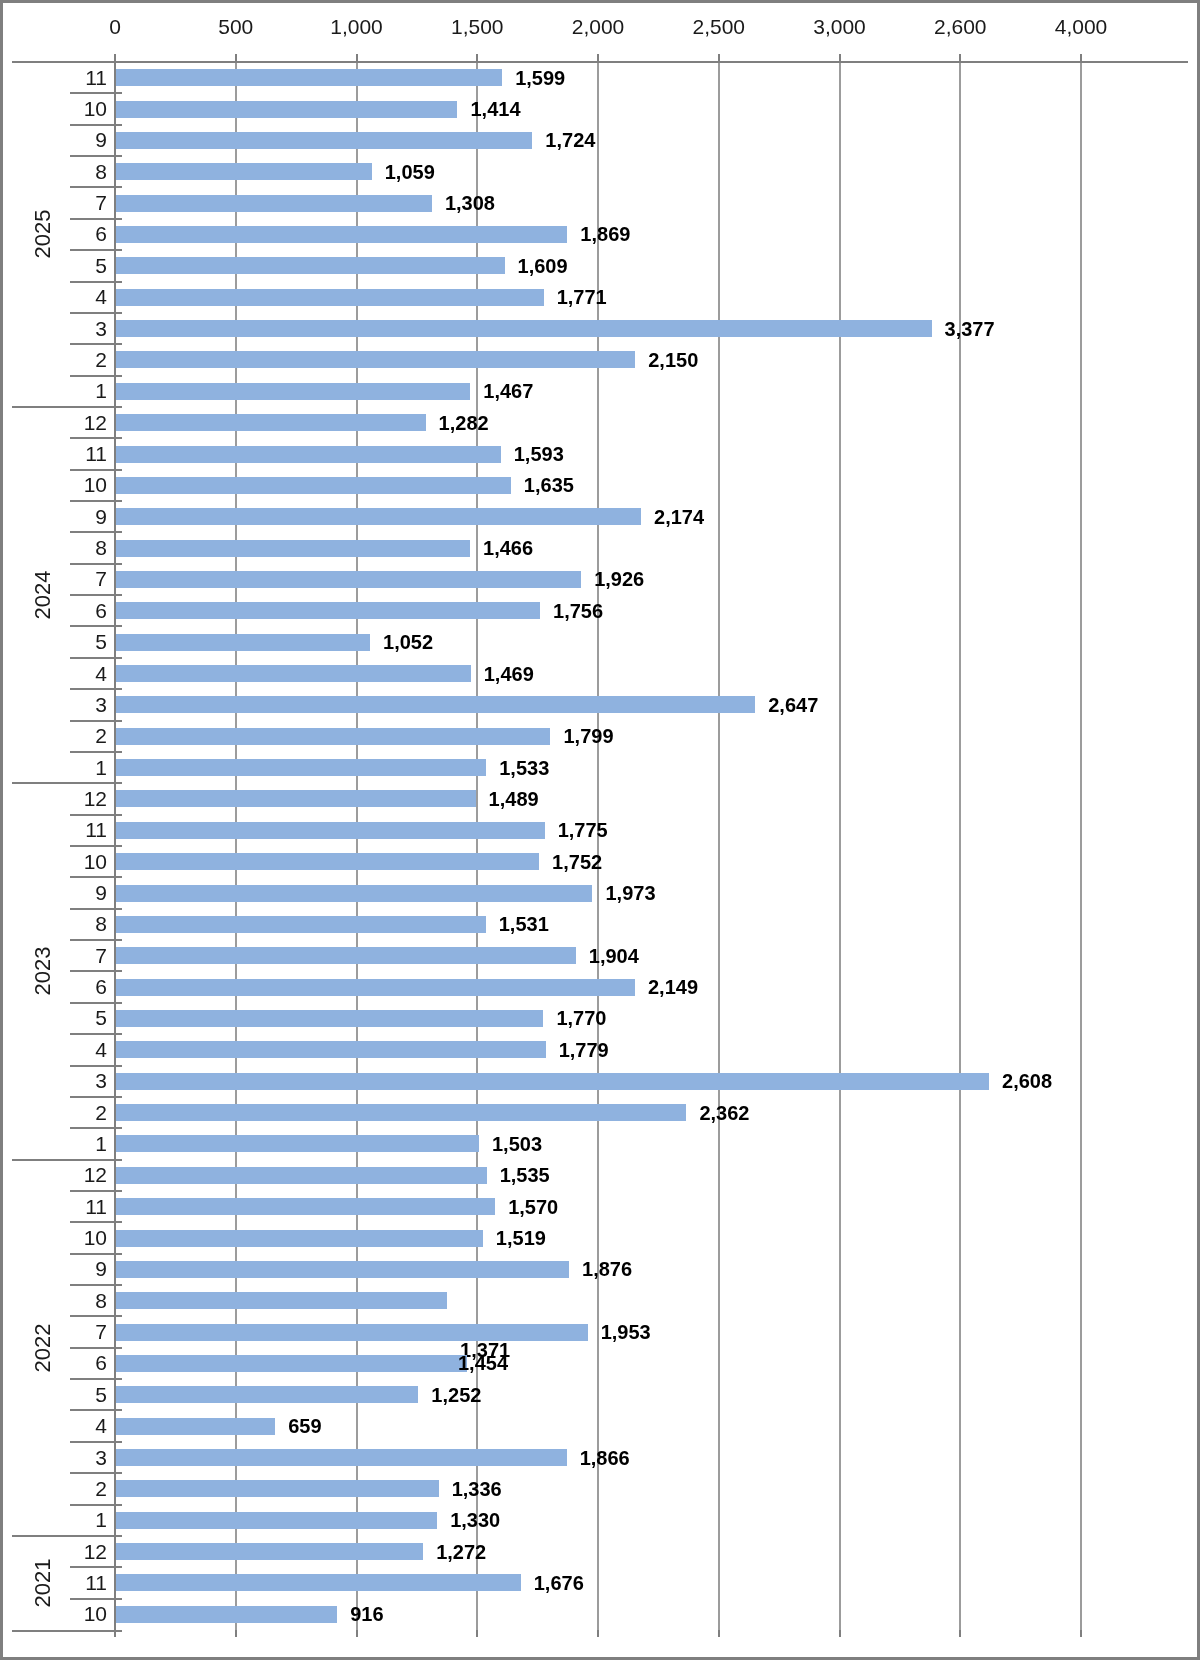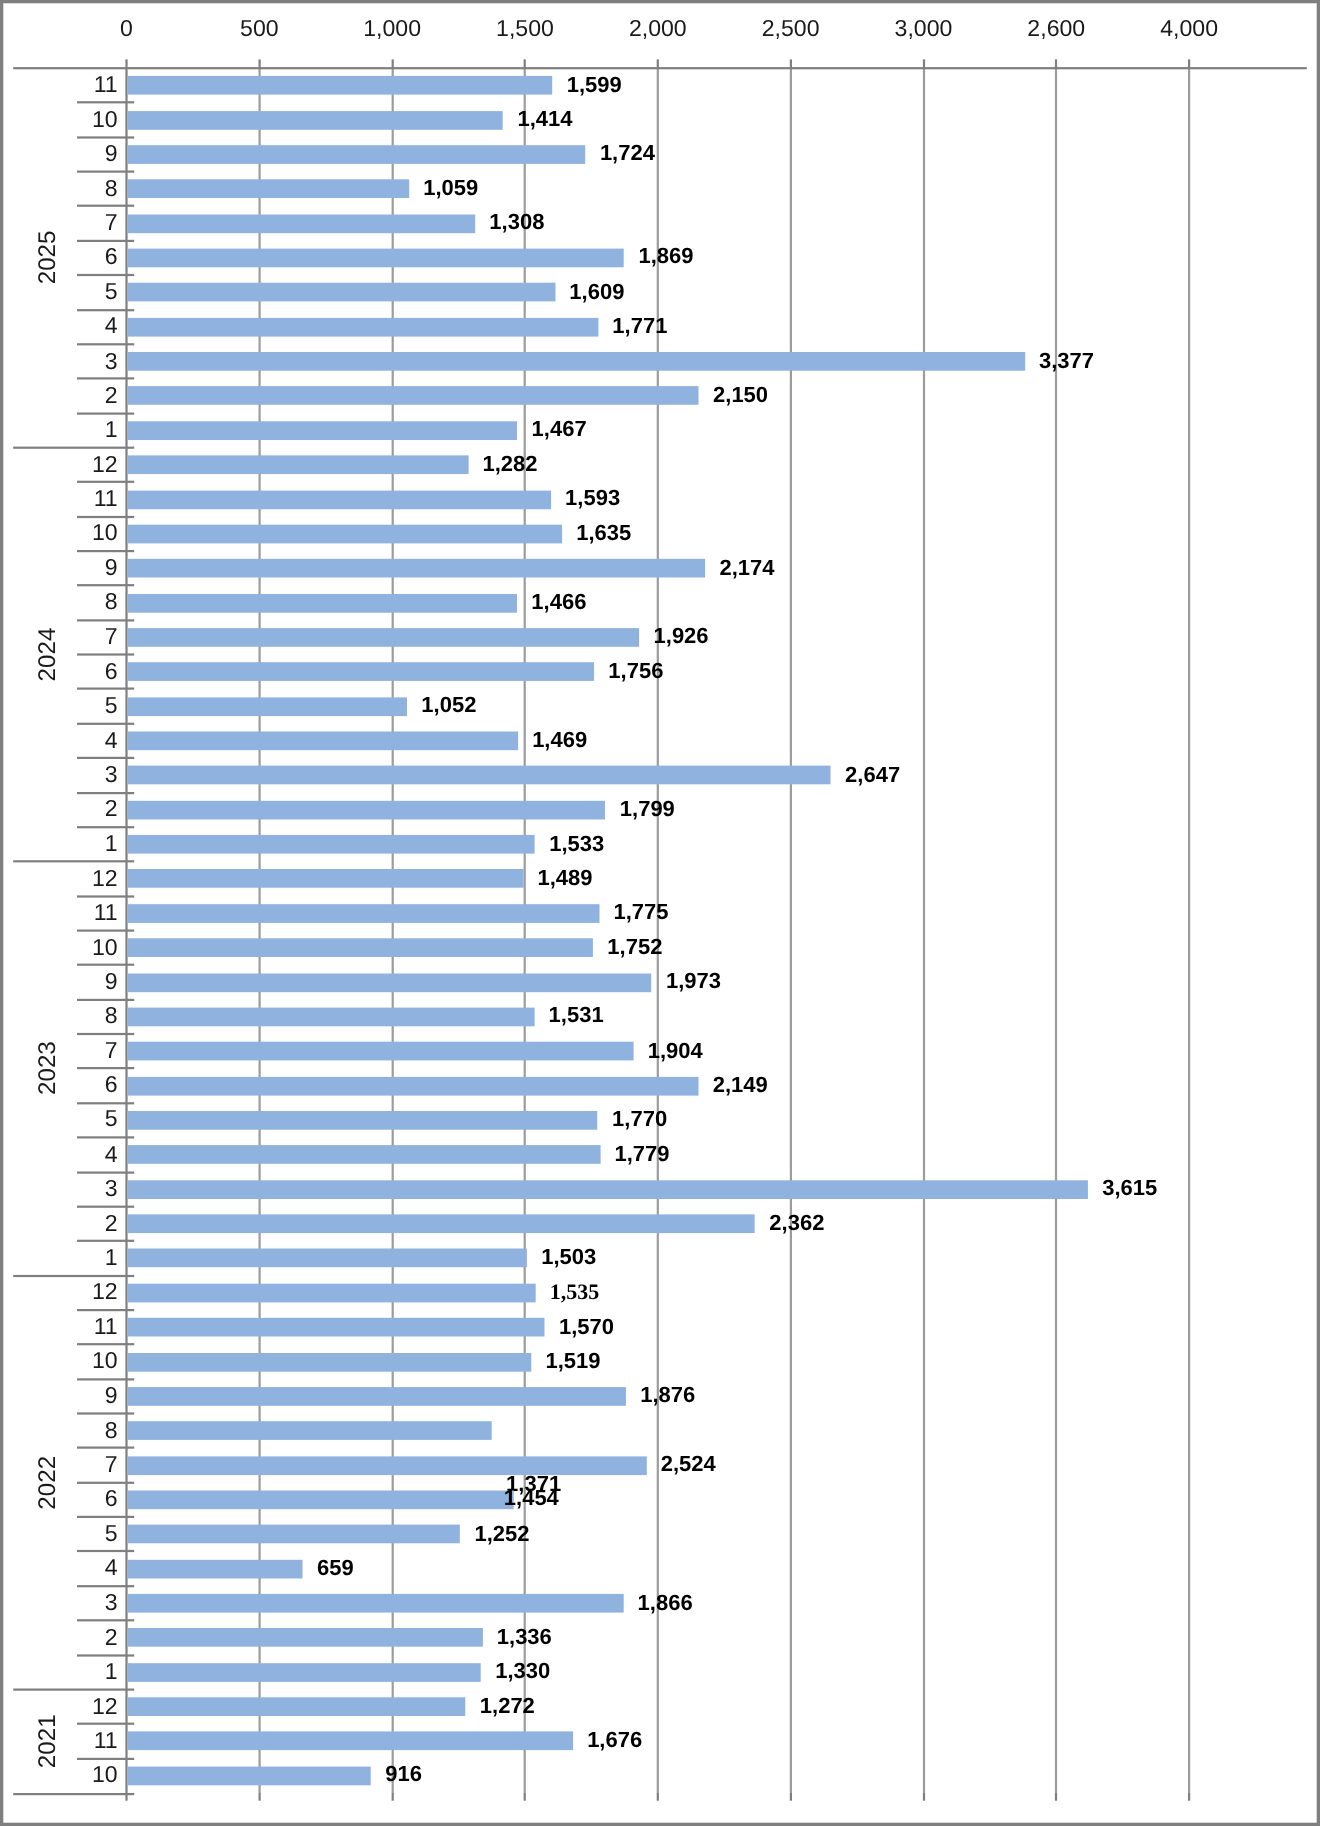--- a/index.html
+++ b/index.html
@@ -215,54 +215,54 @@
     <div class="month-label" style="left:67px;top:1015.48px;width:37px;">5</div>
     <div class="bar" style="left:113px;top:1006.98px;width:427.45px;background:#8fb2df;"></div>
     <div class="value-label" style="left:553.45px;top:1015.48px;">1,770</div>
     <div class="sep" style="left:67px;top:1030.16px;width:52px;background:#7f7f7f;"></div>
     <div class="month-label" style="left:67px;top:1046.84px;width:37px;">4</div>
     <div class="bar" style="left:113px;top:1038.34px;width:429.63px;background:#8fb2df;"></div>
     <div class="value-label" style="left:555.63px;top:1046.84px;">1,779</div>
     <div class="sep" style="left:67px;top:1061.52px;width:52px;background:#7f7f7f;"></div>
     <div class="month-label" style="left:67px;top:1078.20px;width:37px;">3</div>
     <div class="bar" style="left:113px;top:1069.70px;width:873.02px;background:#8fb2df;"></div>
-    <div class="value-label" style="left:999.02px;top:1078.20px;">3,615</div>
+    <div class="value-label" style="left:999.02px;top:1078.20px;">2,608</div>
     <div class="sep" style="left:67px;top:1092.88px;width:52px;background:#7f7f7f;"></div>
     <div class="month-label" style="left:67px;top:1109.56px;width:37px;">2</div>
     <div class="bar" style="left:113px;top:1101.06px;width:570.42px;background:#8fb2df;"></div>
     <div class="value-label" style="left:696.42px;top:1109.56px;">2,362</div>
     <div class="sep" style="left:67px;top:1124.24px;width:52px;background:#7f7f7f;"></div>
     <div class="month-label" style="left:67px;top:1140.92px;width:37px;">1</div>
     <div class="bar" style="left:113px;top:1132.42px;width:362.97px;background:#8fb2df;"></div>
     <div class="value-label" style="left:488.97px;top:1140.92px;">1,503</div>
     <div class="sep" style="left:9px;top:1155.60px;width:110px;background:#7f7f7f;"></div>
     <div class="year-label" style="left:40px;top:1344.76px;">2022</div>
     <div class="month-label" style="left:67px;top:1172.28px;width:37px;">12</div>
     <div class="bar" style="left:113px;top:1163.78px;width:370.70px;background:#8fb2df;"></div>
-    <div class="value-label" style="left:496.70px;top:1172.28px;font-family:Liberation Serif, serif;">1,535</div>
+    <div class="value-label" style="left:496.70px;top:1172.28px;">1,535</div>
     <div class="sep" style="left:67px;top:1186.96px;width:52px;background:#7f7f7f;"></div>
     <div class="month-label" style="left:67px;top:1203.64px;width:37px;">11</div>
     <div class="bar" style="left:113px;top:1195.14px;width:379.15px;background:#8fb2df;"></div>
     <div class="value-label" style="left:505.15px;top:1203.64px;">1,570</div>
     <div class="sep" style="left:67px;top:1218.32px;width:52px;background:#7f7f7f;"></div>
     <div class="month-label" style="left:67px;top:1235.00px;width:37px;">10</div>
     <div class="bar" style="left:113px;top:1226.50px;width:366.84px;background:#8fb2df;"></div>
     <div class="value-label" style="left:492.84px;top:1235.00px;">1,519</div>
     <div class="sep" style="left:67px;top:1249.68px;width:52px;background:#7f7f7f;"></div>
     <div class="month-label" style="left:67px;top:1266.36px;width:37px;">9</div>
     <div class="bar" style="left:113px;top:1257.86px;width:453.05px;background:#8fb2df;"></div>
     <div class="value-label" style="left:579.05px;top:1266.36px;">1,876</div>
     <div class="sep" style="left:67px;top:1281.04px;width:52px;background:#7f7f7f;"></div>
     <div class="month-label" style="left:67px;top:1297.72px;width:37px;">8</div>
     <div class="bar" style="left:113px;top:1289.22px;width:331.10px;background:#8fb2df;"></div>
     <div class="value-label" style="left:457.10px;top:1347px;">1,371</div>
     <div class="sep" style="left:67px;top:1312.40px;width:52px;background:#7f7f7f;"></div>
     <div class="month-label" style="left:67px;top:1329.08px;width:37px;">7</div>
     <div class="bar" style="left:113px;top:1320.58px;width:471.65px;background:#8fb2df;"></div>
-    <div class="value-label" style="left:597.65px;top:1329.08px;">2,524</div>
+    <div class="value-label" style="left:597.65px;top:1329.08px;">1,953</div>
     <div class="sep" style="left:67px;top:1343.76px;width:52px;background:#7f7f7f;"></div>
     <div class="month-label" style="left:67px;top:1360.44px;width:37px;">6</div>
     <div class="bar" style="left:113px;top:1351.94px;width:351.14px;background:#8fb2df;"></div>
     <div class="value-label" style="left:455px;top:1360.44px;">1,454</div>
     <div class="sep" style="left:67px;top:1375.12px;width:52px;background:#7f7f7f;"></div>
     <div class="month-label" style="left:67px;top:1391.80px;width:37px;">5</div>
     <div class="bar" style="left:113px;top:1383.30px;width:302.36px;background:#8fb2df;"></div>
     <div class="value-label" style="left:428.36px;top:1391.80px;">1,252</div>
     <div class="sep" style="left:67px;top:1406.48px;width:52px;background:#7f7f7f;"></div>
     <div class="month-label" style="left:67px;top:1423.16px;width:37px;">4</div>

